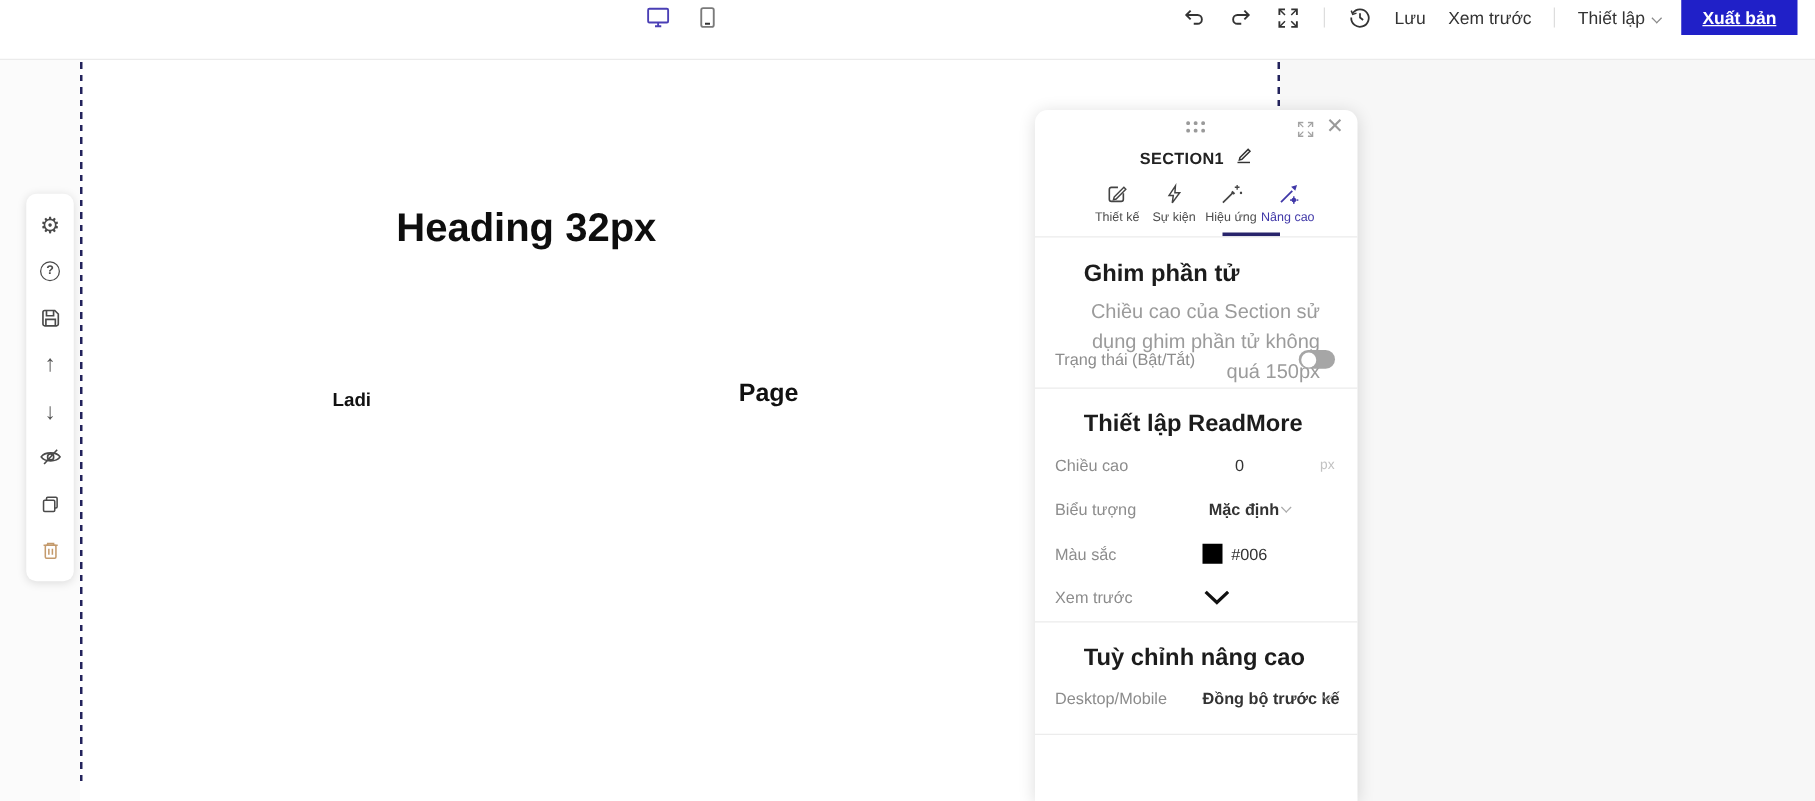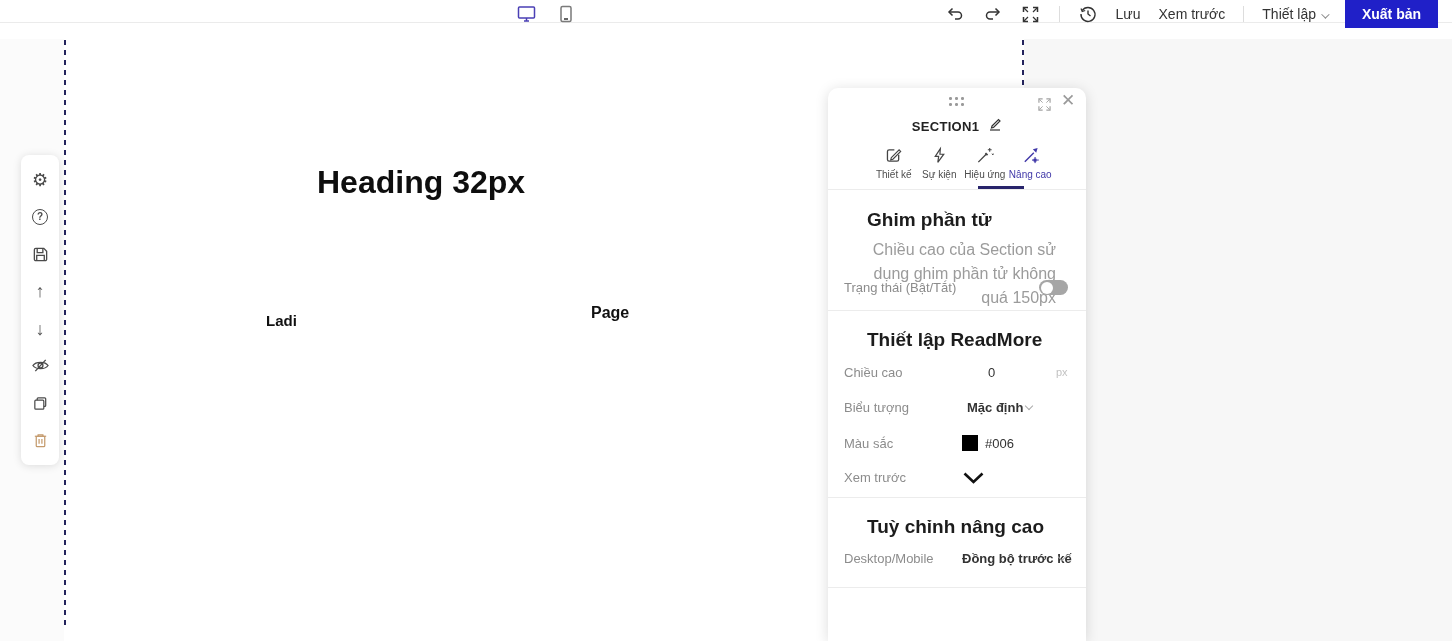--- a/index.html
+++ b/index.html
@@ -13,50 +13,50 @@
   .bg-right { position:absolute; left:1024px; top:39px; right:0; bottom:0; background:#f7f7f7; }
   .dash-v {
     position:absolute; top:40px; width:2px; height:588px;
     background:repeating-linear-gradient(to bottom,#23235c 0 5px, transparent 5px 10px);
   }
   .dash-left  { left:64px; }
   .dash-right { left:1022px; }
 
   
   .topbar {
-    position:absolute; left:0; top:0; right:0; height:23px; background:#fff;
+    position:absolute; left:0; top:0; right:0; height:48px; background:#fff;
     border-bottom:1px solid #ebebeb; z-index:30;
   }
   .topbar-center { position:absolute; left:516px; top:0; height:28px; display:flex; align-items:center; gap:20px; }
   .topbar-right  { position:absolute; right:14px; top:0; height:28px; display:flex; align-items:center; gap:18px; font-size:14px; color:#333; }
   .tb-icon { width:20px; height:20px; display:flex; align-items:center; justify-content:center; cursor:pointer; }
   .tb-sep { width:1px; height:16px; background:#ddd; }
   .tb-text { cursor:pointer; white-space:nowrap; }
   .chev { display:inline-block; width:6px; height:6px; border-right:1.4px solid #8a8a8a; border-bottom:1.4px solid #8a8a8a; transform:rotate(45deg) translateY(-2px); margin-left:5px; }
   .publish-btn {
     height:28px; min-width:93px; padding:0 16px; border:none; cursor:pointer;
     color:#fff; font-weight:700; font-size:14px; font-family:inherit;
-    display:flex; align-items:center; justify-content:center;
+    display:flex; align-items:center; justify-content:center;text-decoration:underline;
   }
 
   
   .left-tools {
     position:absolute; left:21px; top:155px; width:38px; height:310px; background:#fff;
     border-radius:8px; box-shadow:0 1px 8px rgba(0,0,0,.13); z-index:20;
     display:flex; flex-direction:column; align-items:center; justify-content:space-around; padding:6px 0;
   }
   .lt-item { width:38px; height:30px; display:flex; align-items:center; justify-content:center; cursor:pointer; }
   .gear-glyph { font-size:18px; color:#4a4a4a; line-height:1; }
   .help-circle { width:16px; height:16px; border:1.4px solid #4a4a4a; border-radius:50%; display:flex; align-items:center; justify-content:center; font-size:10px; font-weight:700; color:#4a4a4a; }
   .arrow-glyph { font-size:18px; color:#555; line-height:1; }
 
   
   .heading { position:absolute; left:317px; top:164px; font-size:32px; font-weight:700; color:#0e0e0e; letter-spacing:0; cursor:default; }
   .txt-ladi { position:absolute; left:266px; top:312px; font-size:15px; font-weight:700; color:#111; }
-  .txt-page { position:absolute; left:591px; top:304px; font-size:16px; font-weight:700; color:#111; }
+  .txt-page { position:absolute; left:591px; top:304px; font-size:20px; font-weight:700; color:#111; }
 
   
   .panel {
     position:absolute; left:828px; top:88px; width:258px; height:553px; background:#fff;
     border-radius:10px 10px 0 0; box-shadow:0 2px 14px rgba(0,0,0,.14); z-index:25;
   }
   .drag-dots { position:absolute; top:9px; left:50%; transform:translateX(-50%); display:grid; grid-template-columns:repeat(3,4px); grid-template-rows:repeat(2,4px); gap:2px; cursor:move; }
   .drag-dots i { width:2.5px; height:2.5px; border-radius:50%; background:#9a9a9a; }
   .panel-expand { position:absolute; top:9px; right:34px; width:14px; height:14px; cursor:pointer; }
   .panel-close  { position:absolute; top:5px; right:10px; width:16px; height:16px; cursor:pointer; color:#9a9a9a; font-size:17px; line-height:16px; text-align:center; }

